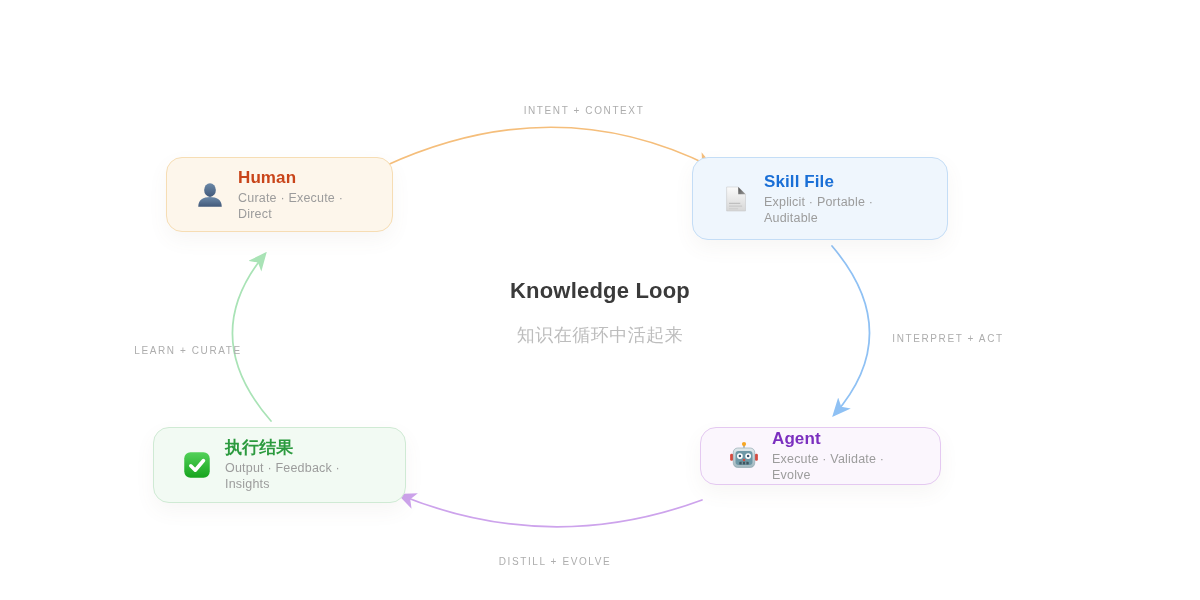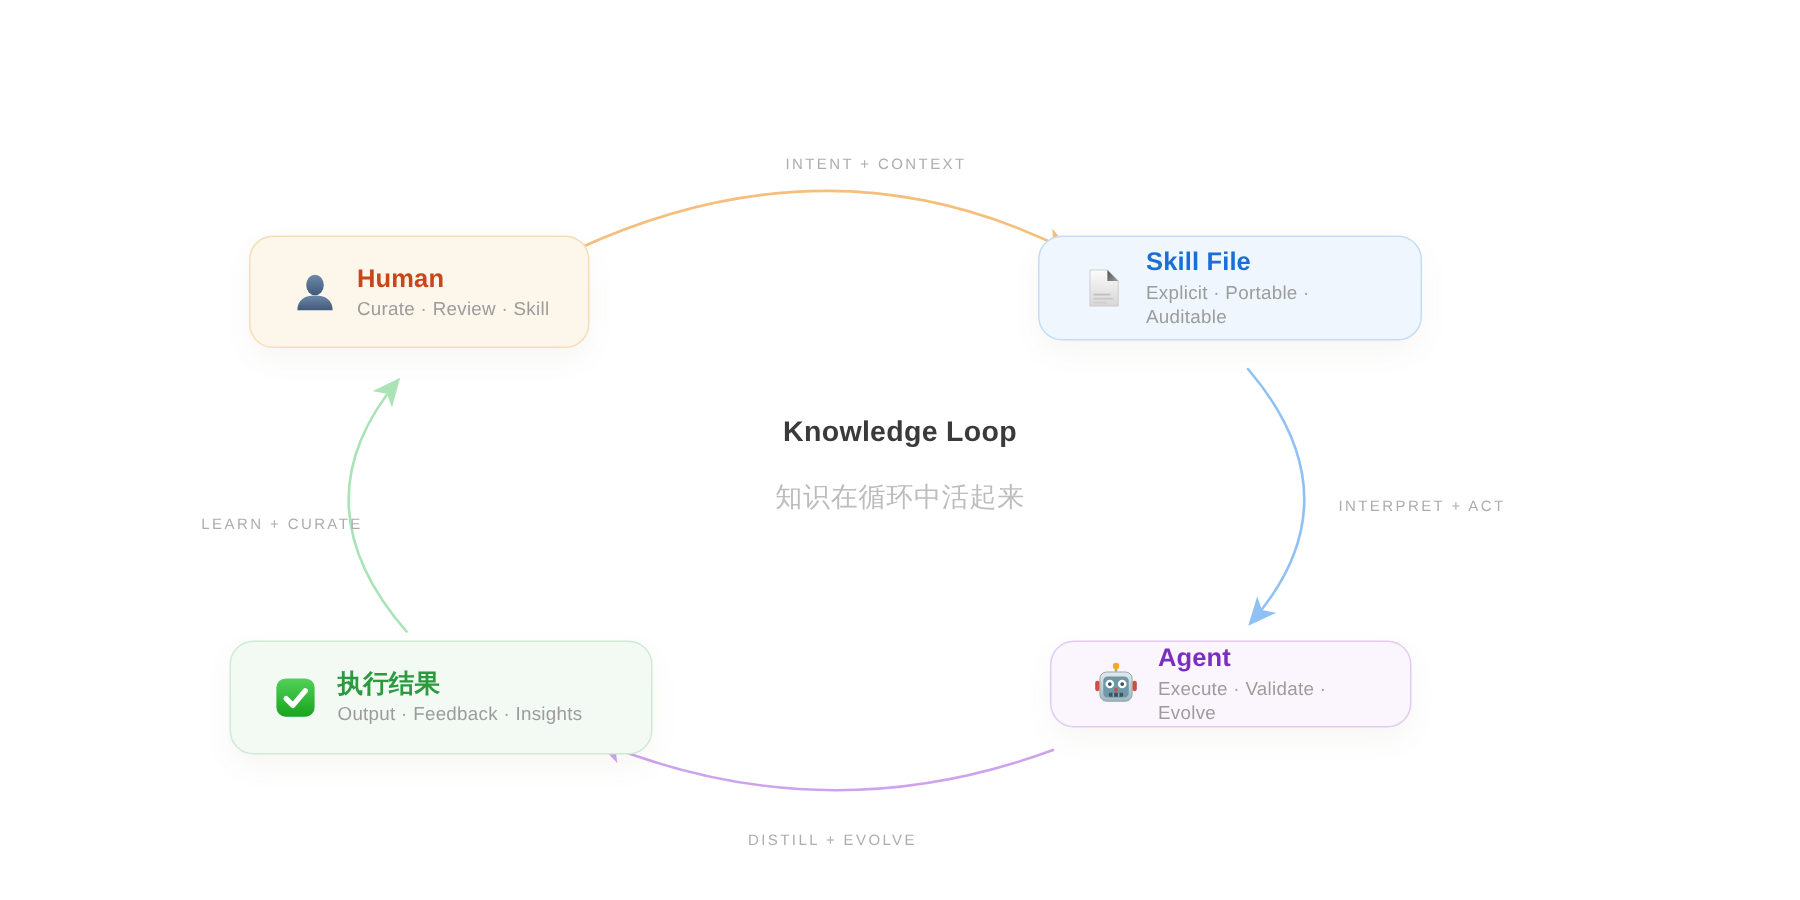--- a/index.html
+++ b/index.html
@@ -21,26 +21,26 @@
     border:1px solid var(--border,#eee);
     box-shadow:0 8px 20px rgba(120,110,90,0.06);
   }
   .node-card .icon{flex:0 0 auto;width:30px;height:30px;display:flex;align-items:center;justify-content:center;}
   .node-card .icon svg{width:30px;height:30px;display:block;}
   .node-text{display:flex;flex-direction:column;justify-content:center;}
   .node-title{font-size:17px;font-weight:700;line-height:20px;color:var(--title,#333);letter-spacing:.1px;}
   .node-subtitle{font-size:12.5px;line-height:16px;color:#9C9C9C;margin-top:2px;letter-spacing:.2px;}
 
   #card-human{left:166px;top:157px;width:227px;height:75px;}
-  #card-skill{left:692px;top:157px;width:256px;height:70px;}
+  #card-skill{left:692px;top:157px;width:256px;height:83px;}
   #card-agent{left:700px;top:427px;width:241px;height:58px;}
-  #card-result{left:153px;top:427px;width:282px;height:76px;}
+  #card-result{left:153px;top:427px;width:253px;height:76px;}
 
   .center-block{position:absolute;left:600px;top:278px;transform:translateX(-50%);text-align:center;white-space:nowrap;}
-  .center-title{font-size:19px;font-weight:600;color:#3A3A3A;letter-spacing:.2px;}
+  .center-title{font-size:22px;font-weight:600;color:#3A3A3A;letter-spacing:.2px;}
   .center-subtitle{font-size:18px;color:#BDBDBD;margin-top:19px;letter-spacing:.5px;}
 
   .edge-label{
     position:absolute;transform:translate(-50%,-50%);
     font-size:10px;font-weight:500;color:#ADADAD;
     letter-spacing:1.6px;white-space:nowrap;
   }
   #label-intent{left:584px;top:110px;}
   #label-interpret{left:948px;top:338px;}
   #label-distill{left:555px;top:561px;}
@@ -80,21 +80,21 @@
             <stop offset="0" stop-color="#6C89A8"></stop>
               <stop offset="1" stop-color="#42597A"></stop>
           </linearGradient>
         </defs>
         <ellipse cx="12" cy="8" rx="4.7" ry="5.5" fill="url(#g-bust)"></ellipse>
         <path d="M2.6 21.4 C2.6 15.8 6.6 13.6 12 13.6 C17.4 13.6 21.4 15.8 21.4 21.4 Z" fill="url(#g-bust)"></path>
       </svg>
     </span>
     <span class="node-text">
       <span class="node-title">Human</span>
-      <span class="node-subtitle">Curate · Review · Skill</span>
+      <span class="node-subtitle">Curate · Execute · Direct</span>
     </span>
   </div>
 
   <div class="node-card" id="card-skill" style="--bg: #EFF6FD; --border: #C4DDF6; --title: #1A6FD6;">
     <span class="icon">
       <svg viewBox="0 0 24 24">
         <defs>
           <linearGradient id="g-page" x1="0" y1="0" x2="0" y2="1">
             <stop offset="0" stop-color="#FBFBFB"></stop>
               <stop offset="1" stop-color="#D7D7D7"></stop>

